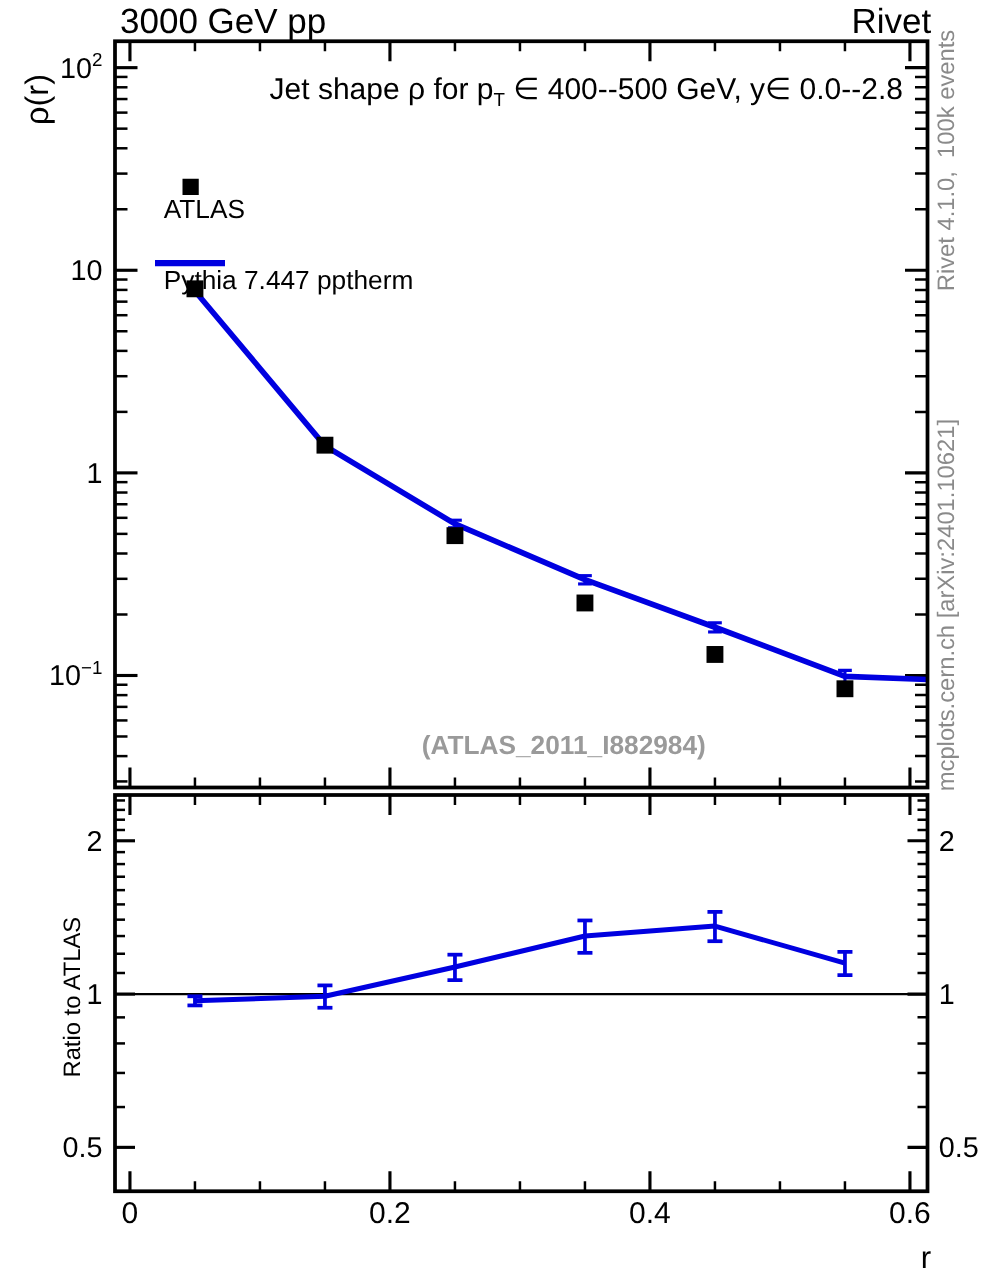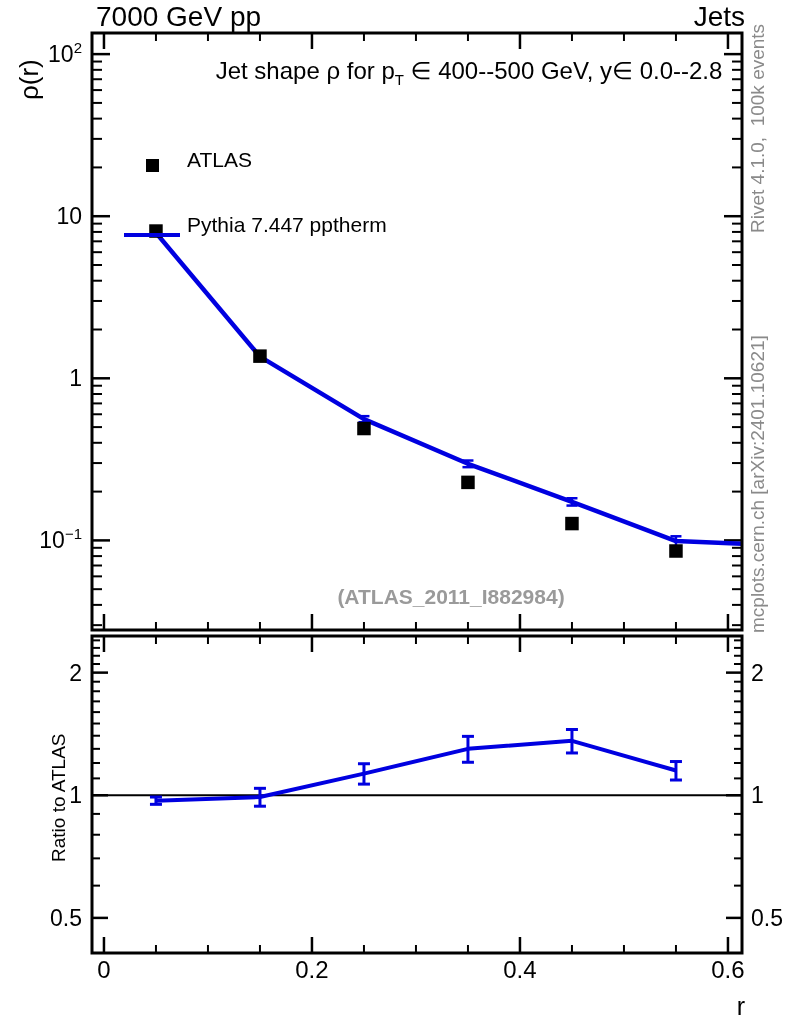--- a/index.html
+++ b/index.html
@@ -12,21 +12,21 @@
   .abs { position:absolute; white-space:pre; }
   .top-title { font-size:28px; top:1px; }
   .beam { left:96px; }
   .group { right:41px; }
   .plot-title {
     left:92px; top:57px; width:754px; text-align:center;
     font-size:24px;
   }
   .plot-title sub { font-size:15px; vertical-align:-6px; }
   .legend { left:124px; top:107px; }
-  .legend-row { display:flex; align-items:flex-end; height:29px; }
+  .legend-row { display:flex; align-items:flex-start; height:29px;flex-direction:column; }
   .legend-icon { width:56px; display:flex; justify-content:center; align-items:center; }
   .legend-swatch-square { width:13px; height:13px; background:#000; }
   .legend-swatch-line { width:56px; height:4.5px; background:#00e; }
   .legend-label { margin-left:7px; font-size:21px; }
   .watermark { left:92px; top:585px; width:718px; text-align:center;
     font-size:21px; color:#9a9a9a;font-weight:bold; }
   .rot { transform:rotate(-90deg); transform-origin:0 0; }
   .ylabel-main { left:14px; top:100px; font-size:26px; }
   .ylabel-ratio { left:48px; top:862px; font-size:19px; }
   .side-note { color:#8a8a8a; font-size:19px; }
@@ -285,22 +285,22 @@
         <rect x="461.21" y="475.623658562301" width="13.5" height="13.5" fill="#000000"></rect>
         <rect x="565.21" y="516.8153618845666" width="13.5" height="13.5" fill="#000000"></rect>
         <rect x="669.21" y="544.2577793067749" width="13.5" height="13.5" fill="#000000"></rect>
       </g>
       <g>
         <rect x="92" y="33" width="650" height="597" fill="none" stroke="#000" stroke-width="3"></rect>
         <rect x="92" y="636" width="650" height="317" fill="none" stroke="#000" stroke-width="3"></rect>
       </g>
     </svg>
 
-  <div class="abs top-title beam">7000 GeV pp</div>
-  <div class="abs top-title group">Jets</div>
+  <div class="abs top-title beam">3000 GeV pp</div>
+  <div class="abs top-title group">Rivet</div>
 
   <div class="abs plot-title"><span>Jet shape ρ for p</span><sub>T</sub><span> ∈ 400--500 GeV, y∈ 0.0--2.8</span></div>
 
   <div class="abs legend">
     <div class="legend-row">
       <span class="legend-icon">
         <span class="legend-swatch-square" style="background: rgb(0, 0, 0);"></span>
       </span>
       <span class="legend-label">ATLAS</span>
     </div>

